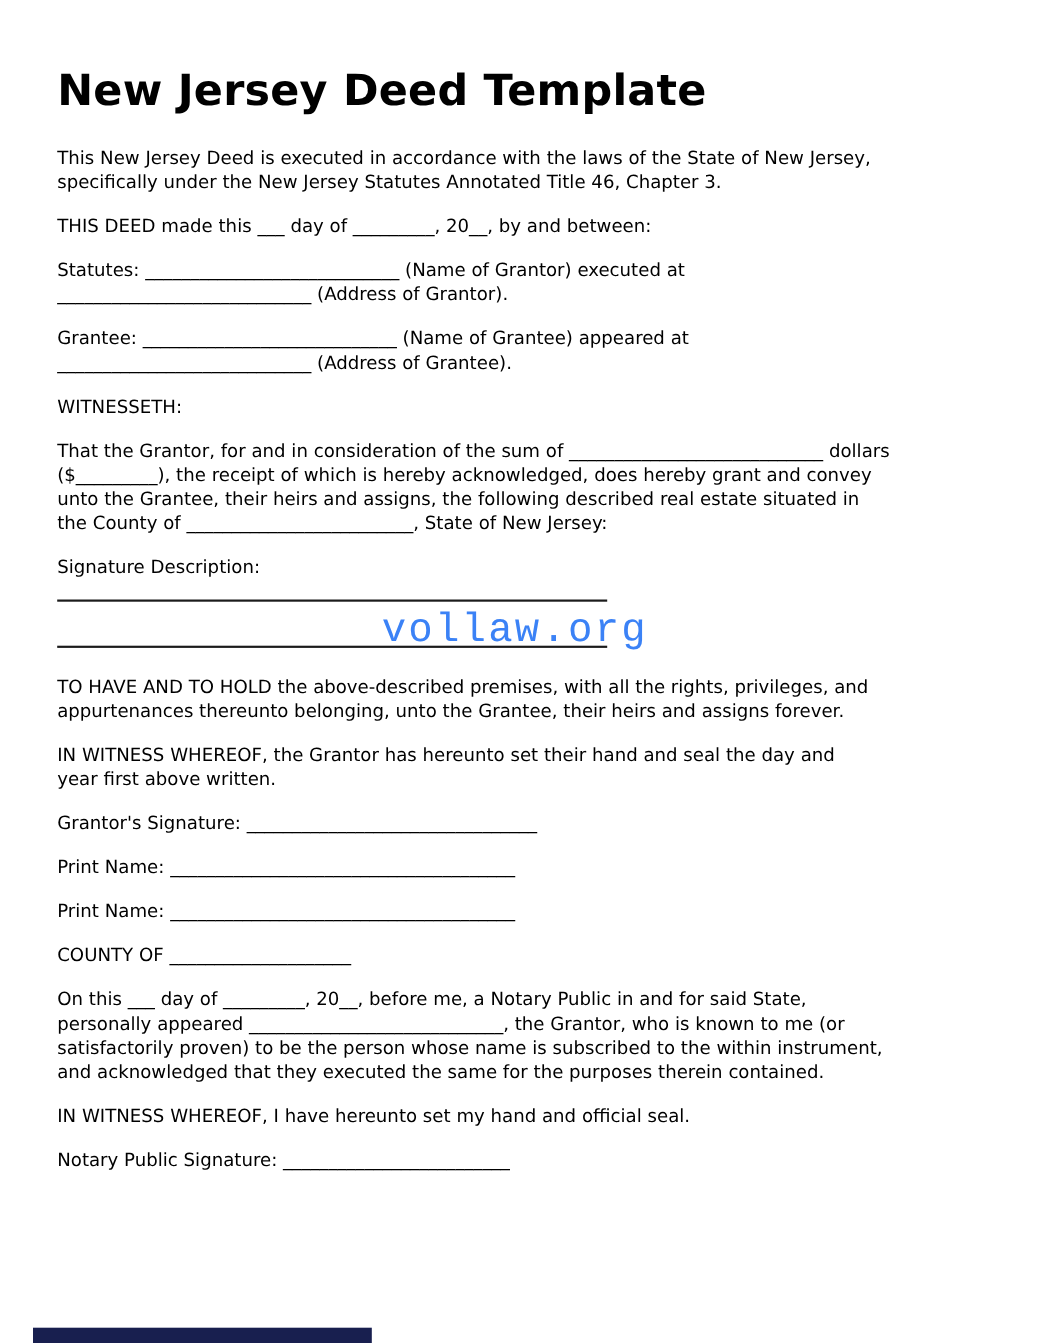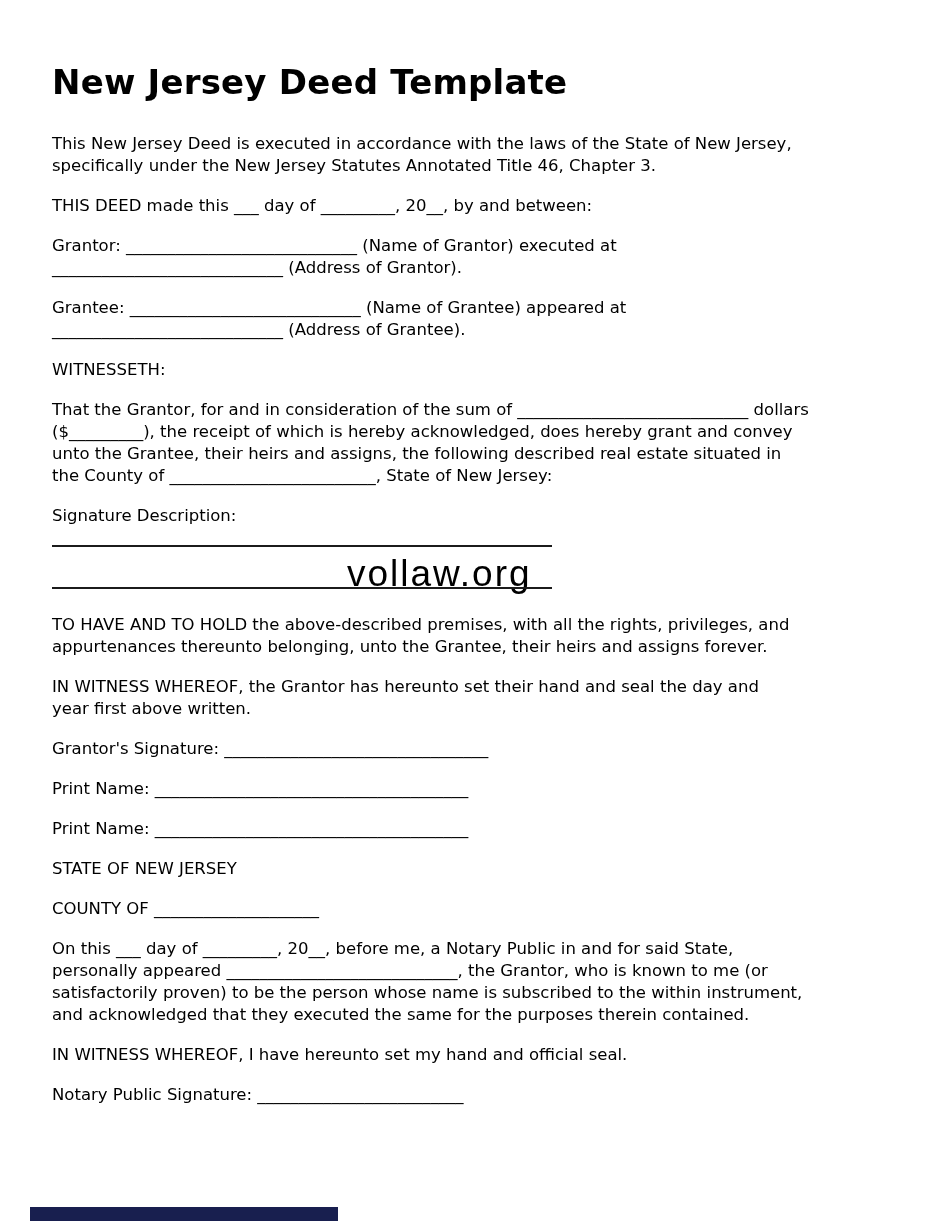--- a/index.html
+++ b/index.html
@@ -11,21 +11,21 @@
     color: #000000;
     font-family: "DejaVu Sans", "Liberation Sans", sans-serif;
     overflow: hidden;
   }
   .content {
     padding: 62px 50px 0 52px;
     font-size: 16.5px;
     line-height: 22px;
   }
   h1.doc-title {
-    font-size: 34px;
+    font-size: 39px;
     line-height: 41px;
     font-weight: bold;
     margin: 0 0 30px 0;
     letter-spacing: 0.2px;
   }
   p { margin: 0 0 18px 0; }
   .bold { font-weight: normal; }
   .pd-line {
     width: 500px;
     height: 0;
@@ -38,24 +38,24 @@
     position: relative;
     margin: 40px 0 0 0;
     width: 600px;
     height: 3px;
   }
   .watermark {
     position: absolute;
     left: 295px;
     top: -24px;
     z-index: 1;
-    font-family: Liberation Sans, sans-serif;
+    font-family: Liberation Mono, monospace;
     font-size: 37px;
     letter-spacing: 2px;
-    color: #000000;
+    color: #3b82f6;
     white-space: nowrap;
   }
   .after-lines { margin-top: 24px; }
   .footer-bar {
     position: absolute;
     left: 30px;
     bottom: 0;
     width: 308px;
     height: 14px;
     background: #181f4f;
@@ -66,21 +66,21 @@
 
 <div class="page">
   <div class="content">
 
     <h1 class="doc-title">New Jersey Deed Template</h1>
 
     <p><span>This New Jersey Deed is executed in accordance with the laws of the State of New Jersey,</span><br><span>specifically under the New Jersey Statutes Annotated Title 46, Chapter 3.</span></p>
 
     <p><span class="bold">THIS DEED</span><span> made this ___ day of _________, 20__, by and between:</span></p>
 
-    <p><span class="bold">Grantor:</span><span> ____________________________ (Name of Grantor) executed at</span><br><span>____________________________ (Address of Grantor).</span></p>
+    <p><span class="bold">Statutes:</span><span> ____________________________ (Name of Grantor) executed at</span><br><span>____________________________ (Address of Grantor).</span></p>
 
     <p><span class="bold">Grantee:</span><span> ____________________________ (Name of Grantee) appeared at</span><br><span>____________________________ (Address of Grantee).</span></p>
 
     <p class="bold">WITNESSETH:</p>
 
     <p><span>That the Grantor, for and in consideration of the sum of ____________________________ dollars</span><br><span>($_________), the receipt of which is hereby acknowledged, does hereby grant and convey</span><br><span>unto the Grantee, their heirs and assigns, the following described real estate situated in</span><br><span>the County of _________________________, State of New Jersey:</span></p>
 
     <p class="bold">Signature Description:</p>
 
     <div class="pd-line pd-line-1"></div>
@@ -94,21 +94,20 @@
 
     <p><span class="bold">IN WITNESS WHEREOF,</span><span> the Grantor has hereunto set their hand and seal the day and</span><br><span>year first above written.</span></p>
 
     <p><span class="bold">Grantor's Signature:</span><span> ________________________________</span></p>
 
     <p><span class="bold">Print Name:</span><span> ______________________________________</span></p>
 
 
     <p><span class="bold">Print Name:</span><span> ______________________________________</span></p>
 
-    <p class="bold">STATE OF NEW JERSEY</p>
 
     <p class="bold"><span>COUNTY OF</span><span> ____________________</span></p>
 
     <p><span>On this ___ day of _________, 20__, before me, a Notary Public in and for said State,</span><br><span>personally appeared ____________________________, the Grantor, who is known to me (or</span><br><span>satisfactorily proven) to be the person whose name is subscribed to the within instrument,</span><br><span>and acknowledged that they executed the same for the purposes therein contained.</span></p>
 
     <p>IN WITNESS WHEREOF, I have hereunto set my hand and official seal.</p>
 
     <p><span class="bold">Notary Public Signature:</span><span> _________________________</span></p>
 
   </div>

